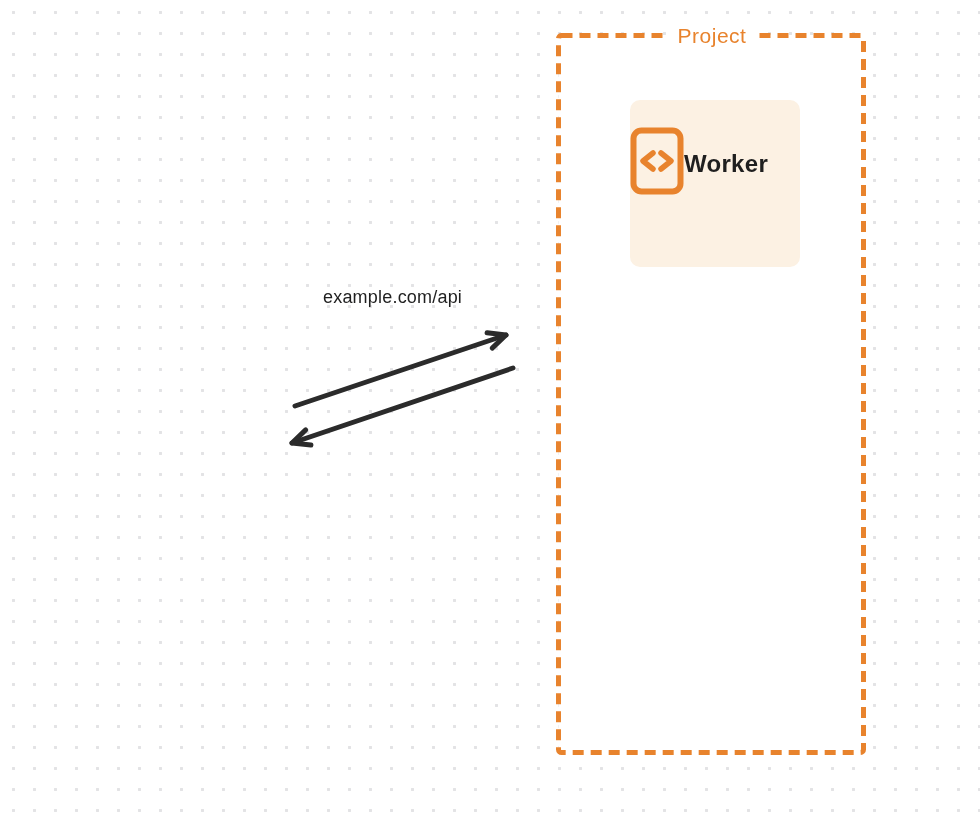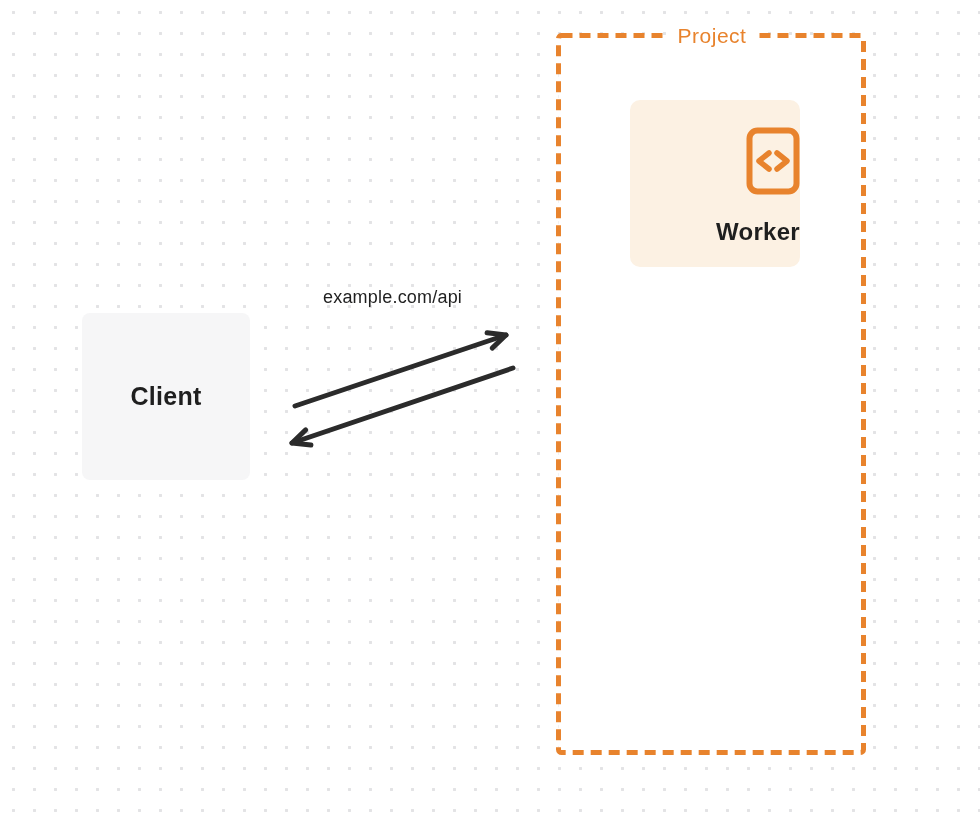--- a/index.html
+++ b/index.html
@@ -72,21 +72,21 @@
     letter-spacing: .5px;
     z-index: 2;
     white-space: nowrap;
   }
 
   
   .card {
     position: absolute;
     background: #fcf1e3;
     border-radius: 10px;
-    display: flex; flex-direction: column; align-items: flex-end;
+    display: flex; flex-direction: row; align-items: flex-start;
     z-index: 2;
   }
   .card-label {
     font-size: 24px; font-weight: bold; color: #1f1f1f; letter-spacing: .3px;
   }
   .worker-card { left: 630px; top: 100px; width: 170px; height: 167px; padding-top: 27px; }
   .worker-card .node-icon { width: 54px; height: 68px; }
   .worker-card .card-label { margin-top: 23px; }
 
   .assets-card { left: 623px; top: 450px; width: 170px; height: 165px; padding-top: 33px; }
@@ -124,23 +124,20 @@
       <path d="M31 26 L41 34 L31 42" fill="none" stroke="#E8832D" stroke-width="5.5" stroke-linecap="round" stroke-linejoin="round"></path>
     </svg>
     <div class="card-label">Worker</div>
   </div>
 
 
   <div class="file-tree">
     
   </div>
 
-  <div class="client-box">
-    <span class="node-label">Client</span>
-  </div>
 
   <div class="request-label">example.com/api</div>
 
   <svg class="arrows" viewBox="0 0 980 818">
 
     <path d="M295 406 L506 335"></path>
     <path d="M492.2 348.1 L506 335 L487.1 332.8"></path>
 
     <path d="M513 368 L292 443"></path>
     <path d="M310.9 445.1 L292 443 L305.7 429.9"></path>

